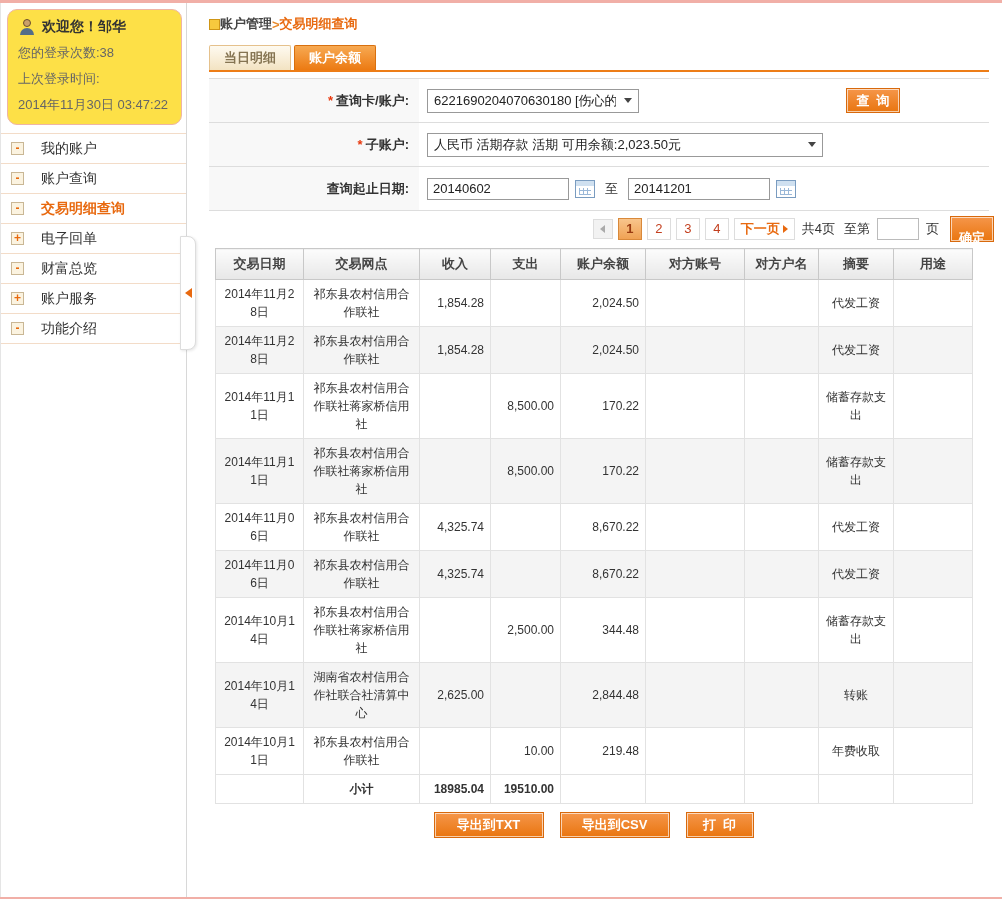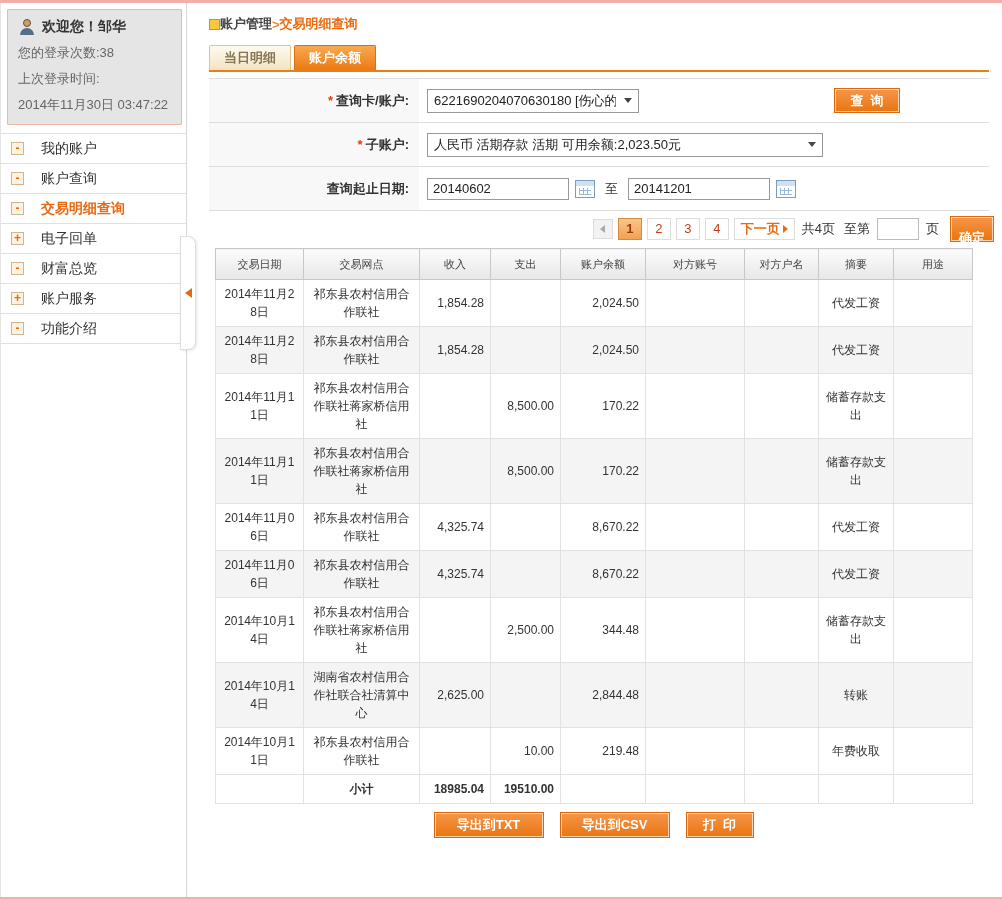--- a/index.html
+++ b/index.html
@@ -4,21 +4,21 @@
 <style>
   html,body{margin:0;padding:0;background:#fff;}
   .page{position:relative;width:1002px;height:899px;overflow:hidden;background:#fff;
         border-top:3px solid #f1afa7;box-sizing:border-box;display:flex;
         font-family:"Liberation Sans","DejaVu Sans",sans-serif;font-size:12px;color:#333;}
   .page::after{content:"";position:absolute;left:0;bottom:0;width:100%;height:2px;background:#f1afa7;}
 
   
   .sidebar{width:187px;min-width:187px;border-right:1px solid #d8d8d8;border-left:1px solid #e5e5e5;
            box-sizing:border-box;background:#fff;}
-  .user-box{margin:6px 4px 8px 6px;background:#e5e5e5;border:1px solid #efb5a5;border-radius:1px;
+  .user-box{margin:6px 4px 8px 6px;background:#fde047;border:1px solid #efb5a5;border-radius:10px;
             padding:8px 10px 10px 10px;}
   .welcome-line{display:flex;align-items:center;gap:6px;font-size:14px;font-weight:bold;color:#333;margin-bottom:8px;}
   .avatar{position:relative;width:18px;height:16px;display:inline-block;}
   .avatar::before{content:"";position:absolute;left:5px;top:0;width:8px;height:8px;border-radius:50%;
                   background:#caa06a;border:1px solid #6b4f28;box-sizing:border-box;}
   .avatar::after{content:"";position:absolute;left:2px;bottom:0;width:14px;height:7px;
                  border-radius:7px 7px 0 0;background:#546e88;}
   .u-line{color:#666;margin:8px 0 0 0;font-size:13px;}
 
   .menu{margin-top:4px;}
@@ -67,40 +67,40 @@
   .cal-btn{width:20px;height:18px;box-sizing:border-box;border:1px solid #7a9cc0;
            background:linear-gradient(#cfe0f0 0 5px,#fff 5px);position:relative;cursor:pointer;display:inline-block;}
   .cal-btn::after{content:"";position:absolute;left:3px;right:3px;top:7px;bottom:2px;
      background:repeating-linear-gradient(90deg,#9ab8d8 0 1px,transparent 1px 4px),
                 repeating-linear-gradient(0deg,#9ab8d8 0 1px,transparent 1px 4px);}
   .to-label{font-size:13px;color:#333;margin:0 4px;}
 
   .btn{font-family:inherit;font-size:13px;font-weight:bold;color:#fff;
        background:linear-gradient(#f5964a,#e9750f);border:1px solid #d8690c;
        box-shadow:inset 0 0 0 1px rgba(255,255,255,.65);cursor:pointer;white-space:pre;}
-  .query-btn{position:absolute;right:89px;top:9px;width:66px;height:25px;}
+  .query-btn{position:absolute;right:89px;top:9px;width:54px;height:25px;}
 
   .pagination{width:785px;display:flex;align-items:center;justify-content:flex-end;gap:5px;
               margin-top:5px;height:26px;font-size:13px;color:#333;}
   .pg-prev{width:20px;height:20px;box-sizing:border-box;border:1px solid #ddd;background:#f2f2f2;
            display:flex;align-items:center;justify-content:center;cursor:default;}
   .tri-left-grey{width:0;height:0;border-right:5px solid #aaa;border-top:4px solid transparent;border-bottom:4px solid transparent;}
   .pg-box{min-width:20px;height:20px;line-height:20px;box-sizing:content-box;text-align:center;
           border:1px solid #ddd;background:#fff;color:#c33f1e;padding:0 1px;cursor:pointer;font-size:13px;}
   .pg-box.current{background:linear-gradient(#f8c58c,#f0a254);border-color:#d9893a;color:#9a3b10;font-weight:bold;}
   .pg-next{height:20px;line-height:20px;border:1px solid #ddd;background:#fff;padding:0 6px;
            display:flex;align-items:center;gap:3px;color:#e8690f;font-weight:bold;cursor:pointer;}
   .tri-right-orange{width:0;height:0;border-left:5px solid #e8690f;border-top:4px solid transparent;border-bottom:4px solid transparent;}
   .pg-info{margin:0 2px;}
   .pg-input{width:36px;height:18px;border:1px solid #bbb;font-family:inherit;}
   .confirm-btn{height:24px;padding:12px 8px;margin-left:4px;}
 
   table.grid{border-collapse:collapse;margin:6px 0 0 6px;width:757px;table-layout:fixed;border:1px solid #c8c8c8;}
-  .grid th{background:linear-gradient(#fcfcfc,#e7e7e7);border:1px solid #c8c8c8;font-size:11px;
-           font-weight:normal;color:#444;height:26px;padding:2px;}
+  .grid th{background:linear-gradient(#fcfcfc,#e7e7e7);border:1px solid #c8c8c8;font-size:13px;
+           font-weight:bold;color:#444;height:26px;padding:2px;}
   .grid td{border:1px solid #e2e2e2;padding:5px 6px;line-height:18px;vertical-align:middle;
            font-size:12px;color:#333;word-break:break-all;}
   .grid tbody tr:nth-child(even){background:#f4f4f4;}
   .grid tbody tr.subtotal{background:#fff;}
   .a-c{text-align:center;} .a-r{text-align:right;} 
   .subtotal td{font-weight:bold;}
 
   .footer-btns{width:757px;margin:8px 0 0 6px;display:flex;justify-content:center;gap:16px;}
   .footer-btn{height:26px;padding:0 16px;min-width:110px;}
   .footer-btn.small{min-width:68px;}

